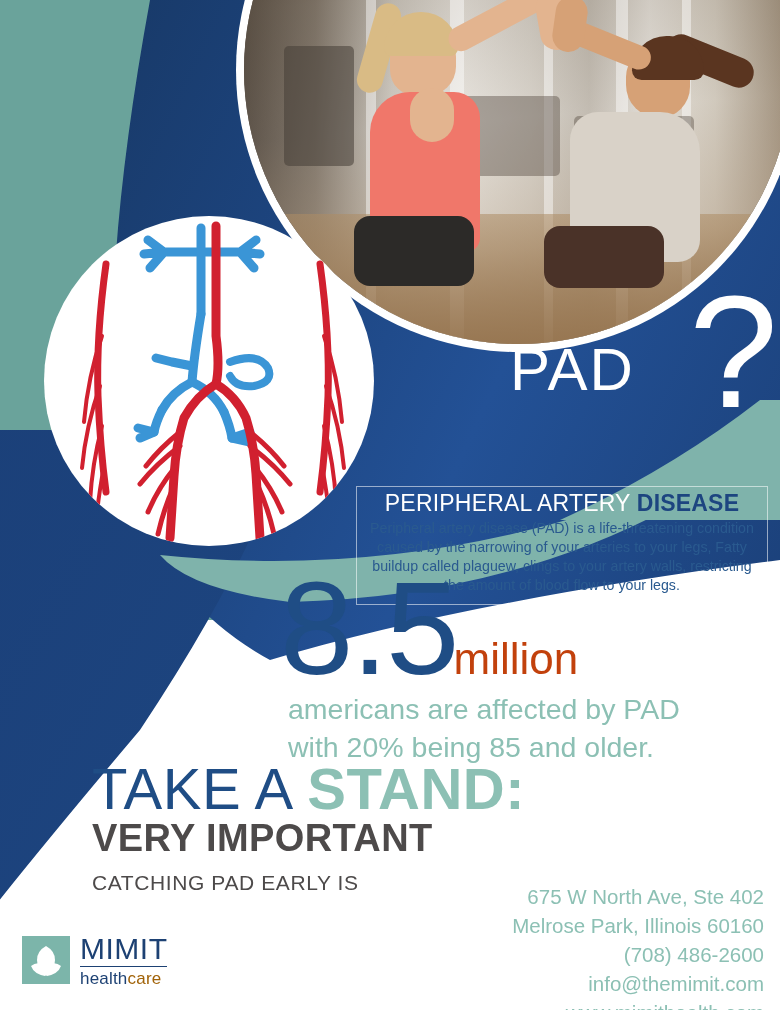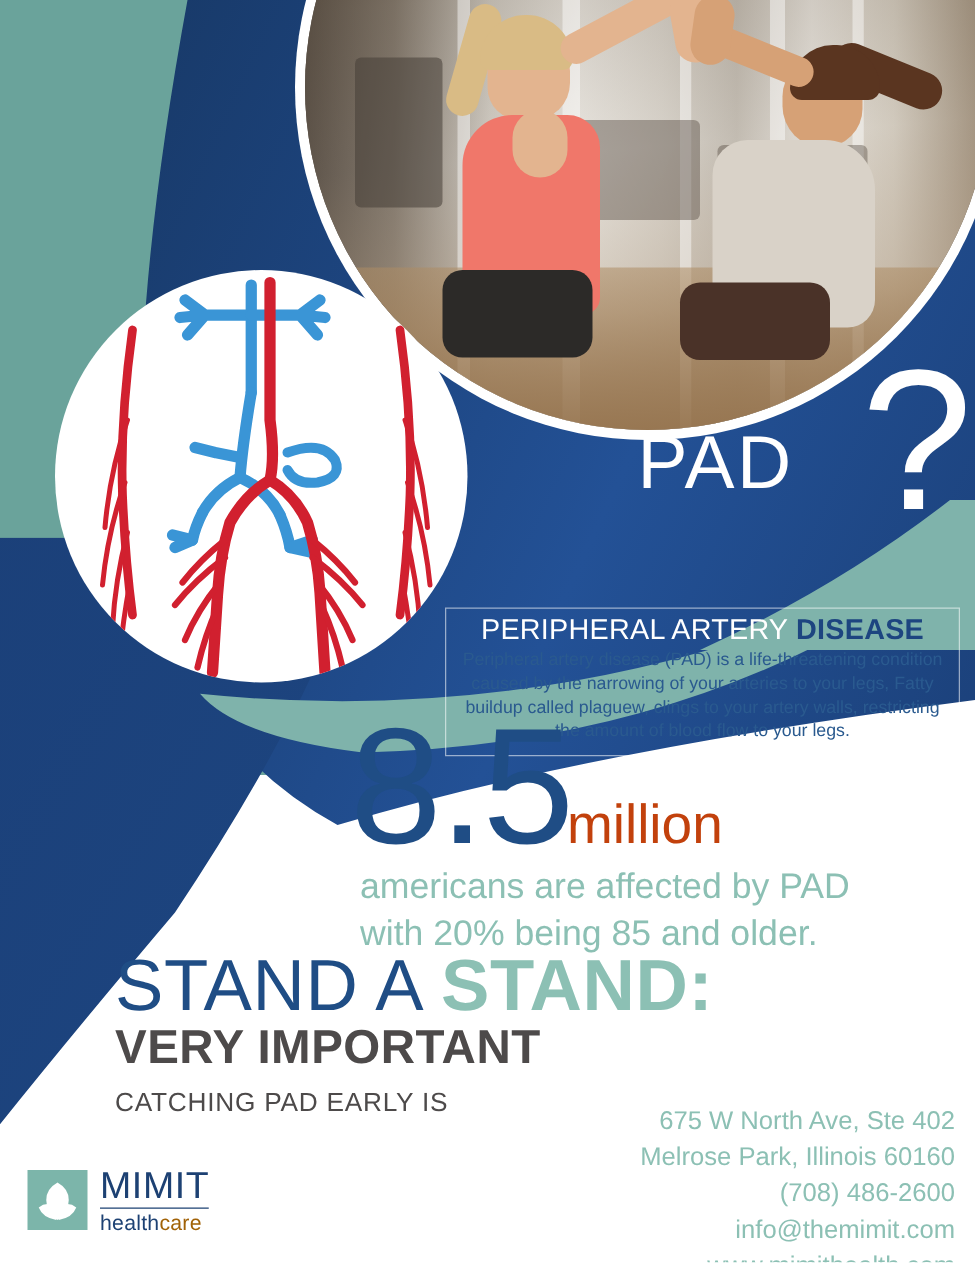--- a/index.html
+++ b/index.html
@@ -297,21 +297,21 @@
 
   <div class="layer" id="stat-block">
     <div>
       <span id="stat-number">8.5</span><span id="stat-unit">million</span>
     </div>
     <div id="stat-line1">americans are affected by PAD</div>
     <div id="stat-line2">with 20% being 85 and older.</div>
   </div>
 
   <div class="layer" id="stand-block">
-    <div id="stand-head"><span>STAND A </span><span class="hl">STAND:</span></div>
+    <div id="stand-head"><span>TAKE A </span><span class="hl">STAND:</span></div>
     <div id="stand-sub2">VERY IMPORTANT</div>
     <div id="stand-sub1">CATCHING  PAD EARLY IS</div>
   </div>
 
   <div class="layer" id="contact">
     <div>675 W North Ave, Ste 402</div>
     <div>Melrose Park, Illinois 60160</div>
     <div>(708) 486-2600</div>
     <div>info@themimit.com</div>
     <div>www.mimithealth.com</div>

